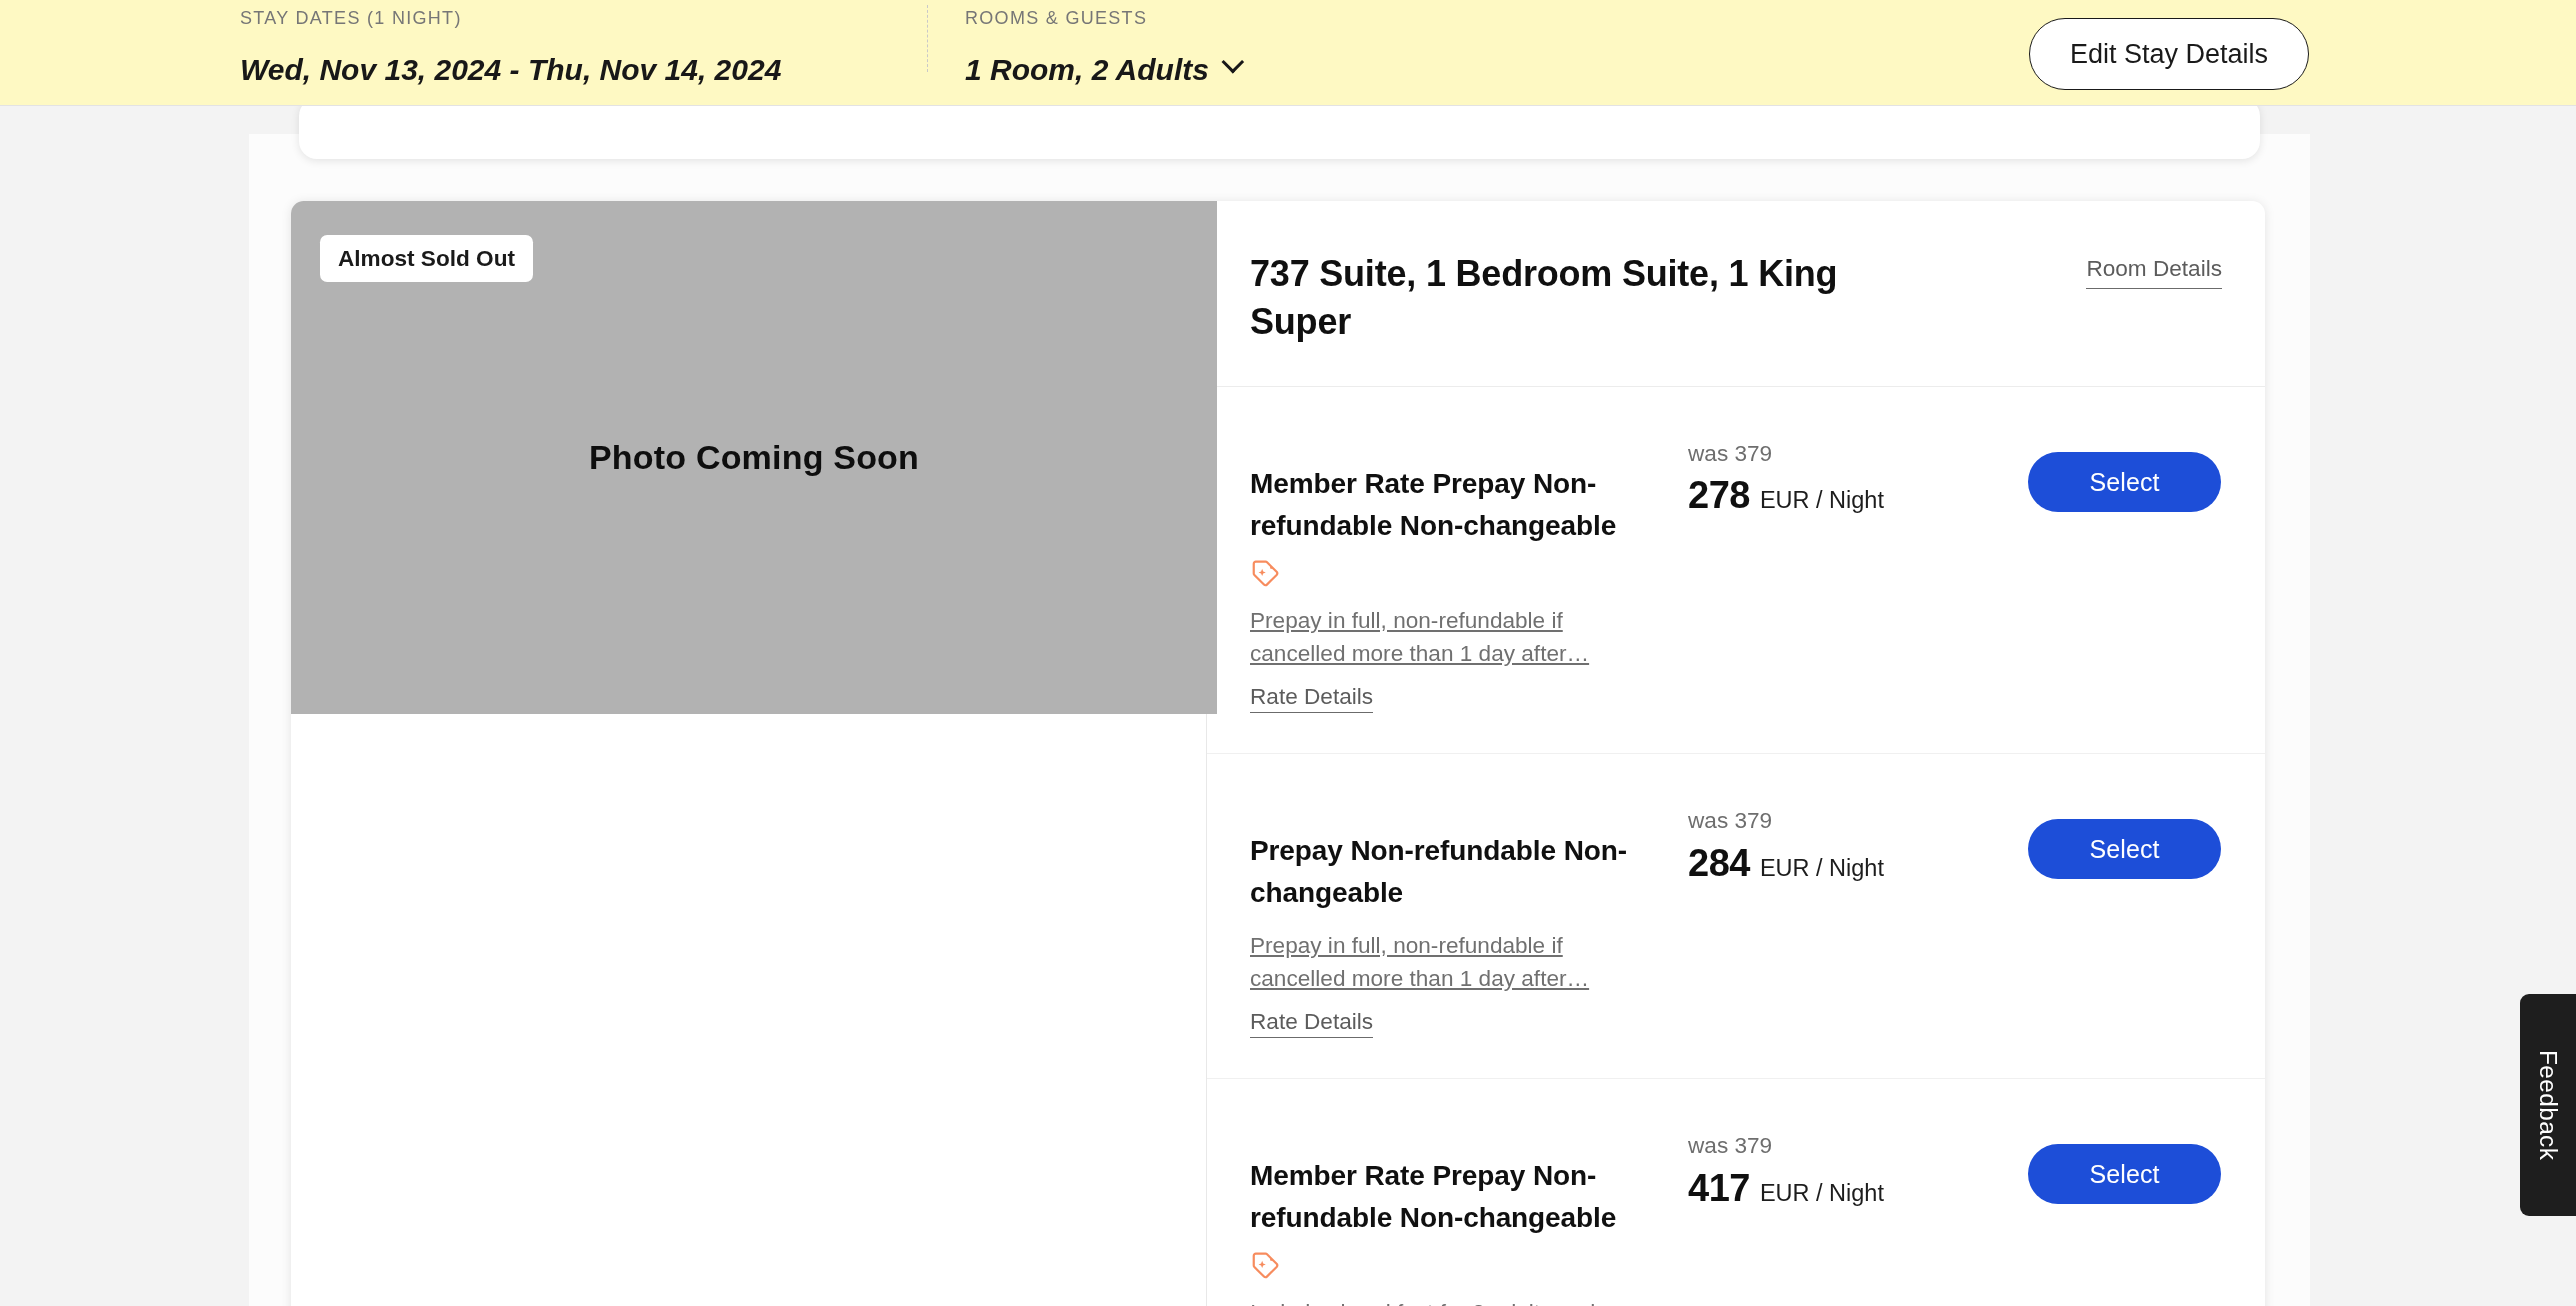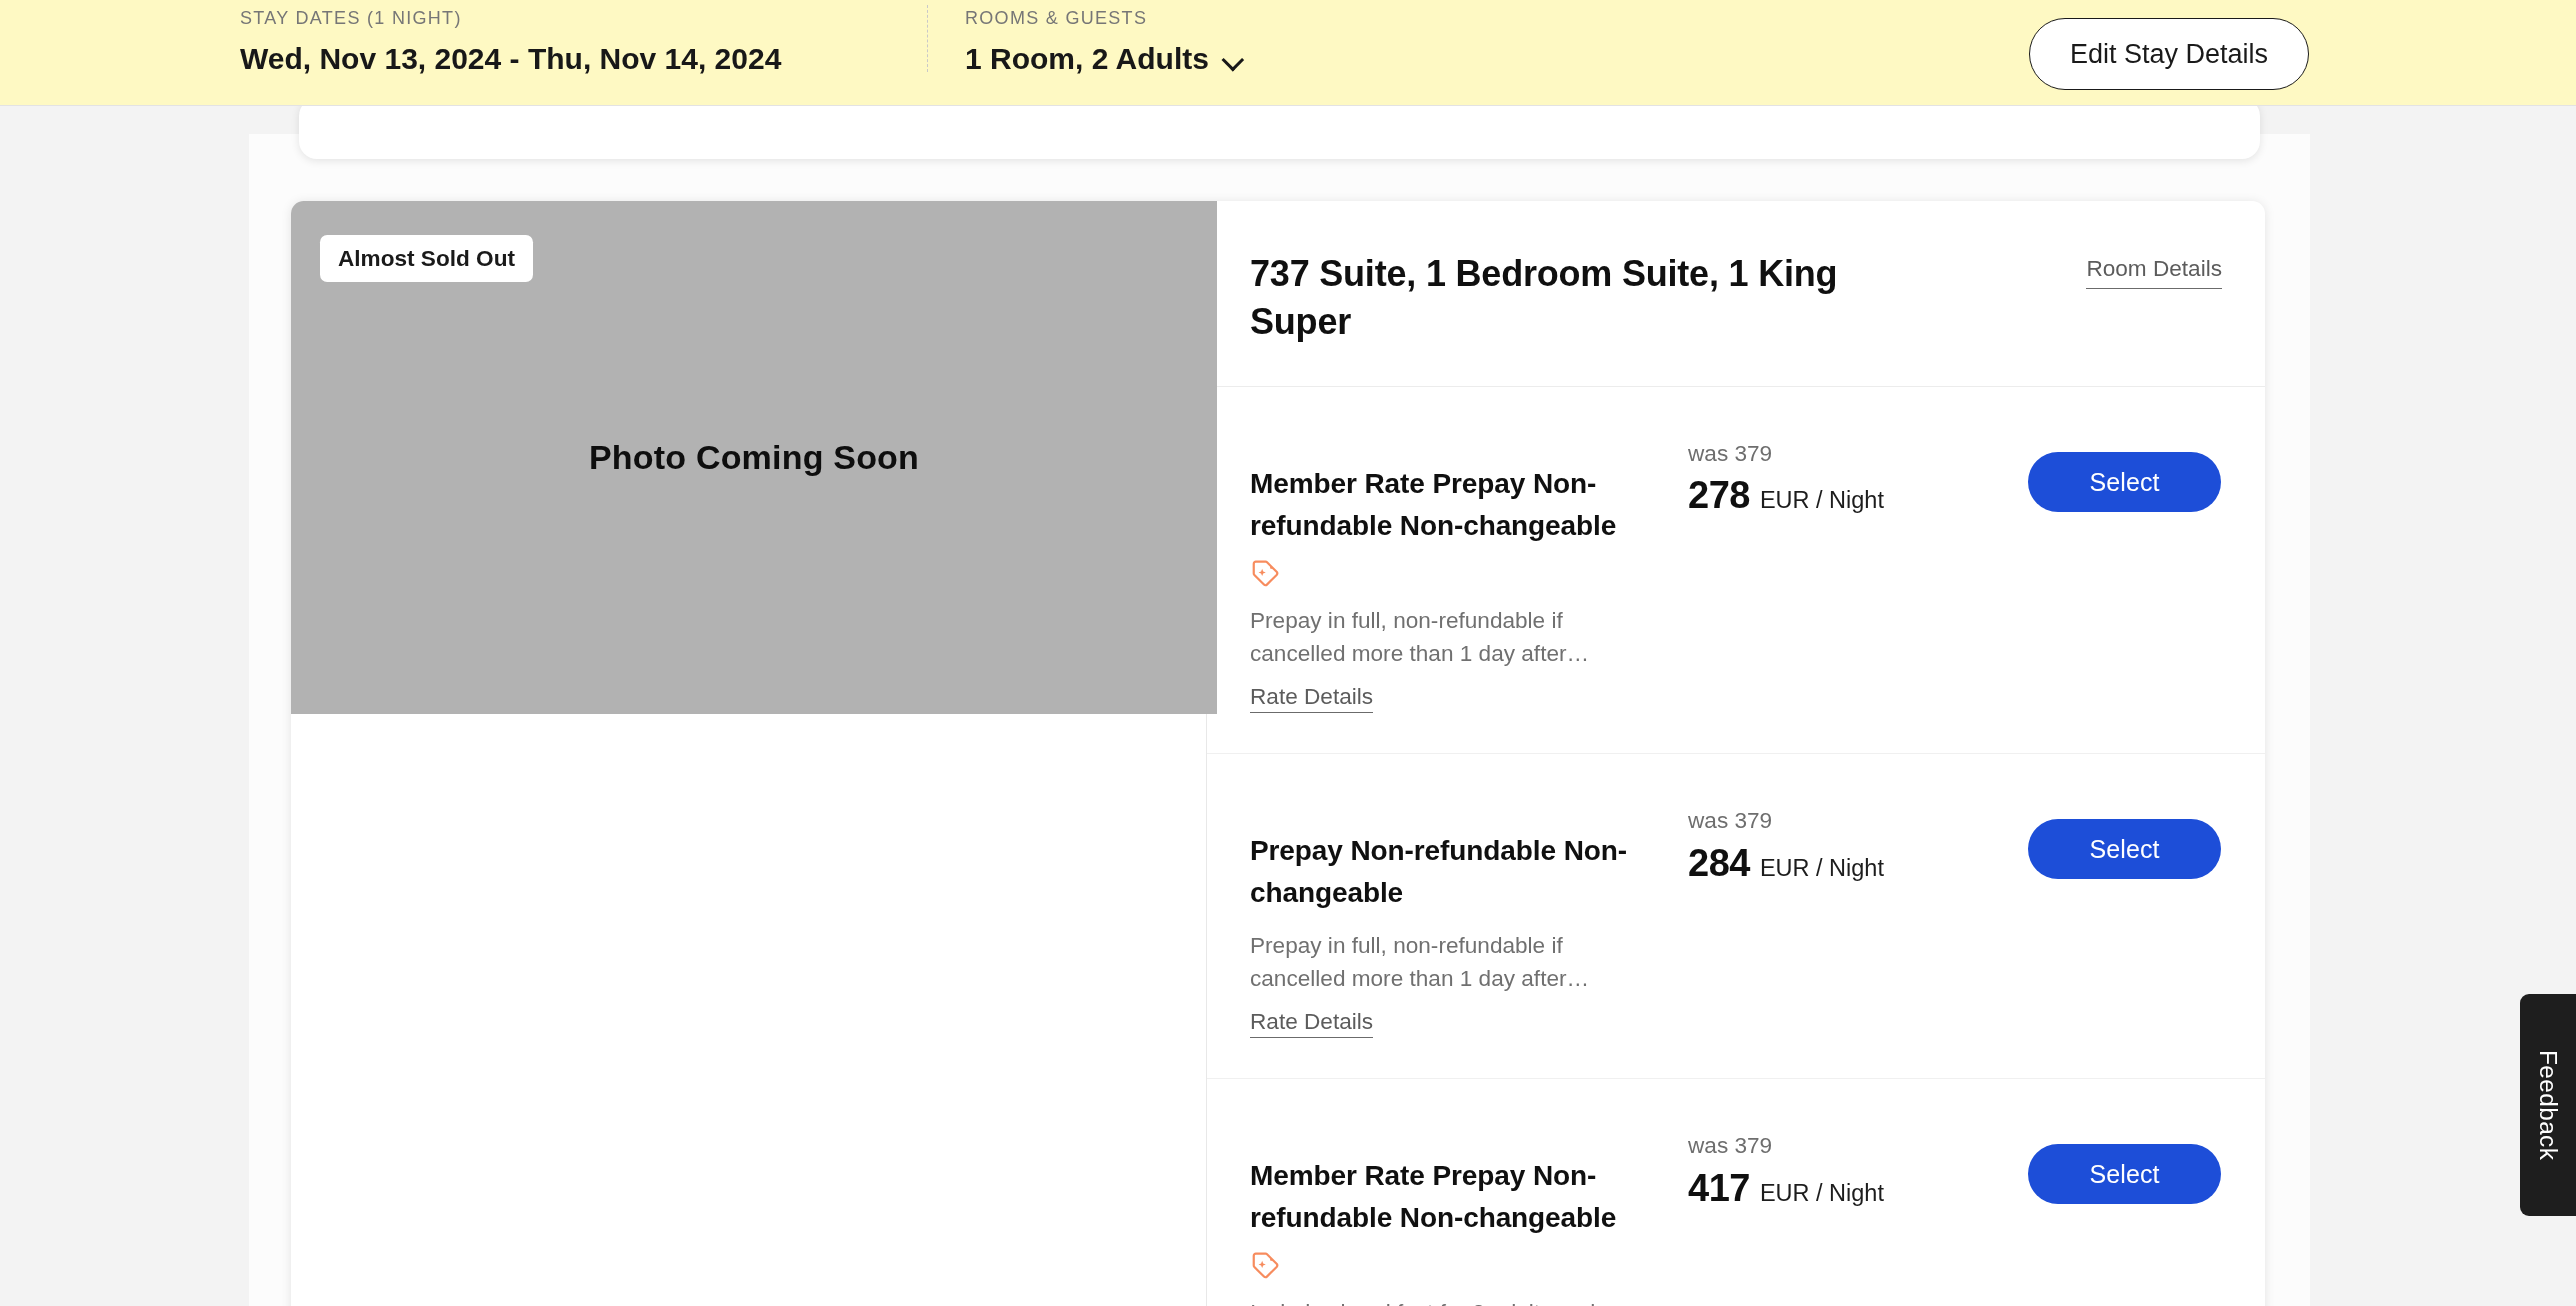--- a/index.html
+++ b/index.html
@@ -43,29 +43,30 @@
     font-size: 18px;
     letter-spacing: 1.3px;
     color: #767676;
     text-transform: uppercase;
     font-weight: 400;
     line-height: 23.5px;
     white-space: nowrap;
   }
 
   .stay-value {
-    margin-top: 9px;
+    margin-top: 20px;
     font-size: 30px;
     font-weight: 700;
     color: #181818;
     line-height: 38px;
     white-space: nowrap;
     display: flex;
-    align-items: center;
+    align-items: flex-start;
     gap: 14.5px;
+    font-style: italic;
   }
 
   .vdivider {
     position: absolute;
     left: 927px;
     top: 5.4px;
     height: 67px;
     border-left: 1.8px dashed #c9c9c9;
   }
 
@@ -250,20 +251,21 @@
     height: 31px;
     display: block;
   }
 
   .rate-desc {
     margin-top: 14.5px;
     font-size: 22.6px;
     color: #707070;
     line-height: 33px;
     max-width: 398px;
+    text-decoration: underline;
   }
 
   .rate-details-link {
     display: inline-block;
     margin-top: 12.7px;
     font-size: 22.6px;
     color: #5c5c5c;
     line-height: 29px;
     border-bottom: 1.8px solid #6b6b6b;
     padding-bottom: 1px;

